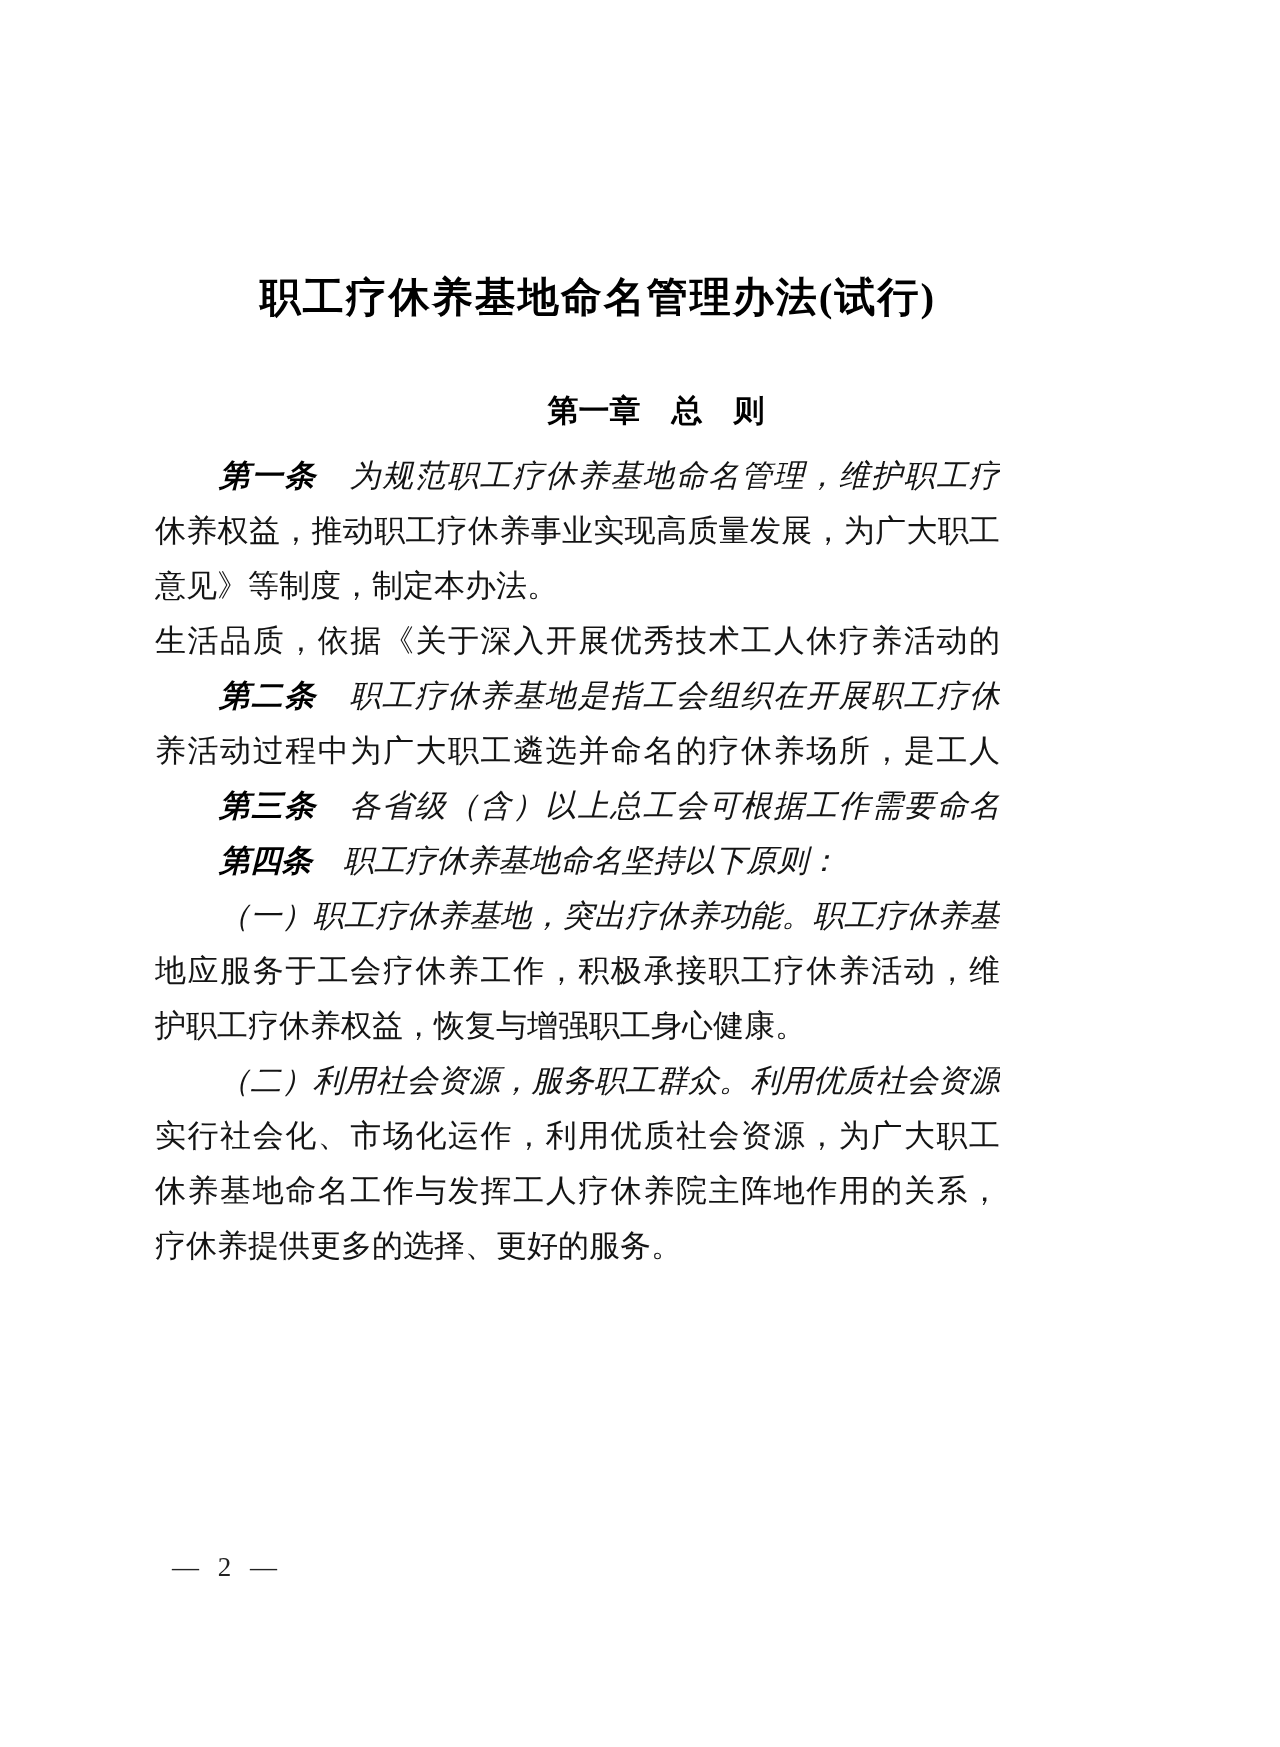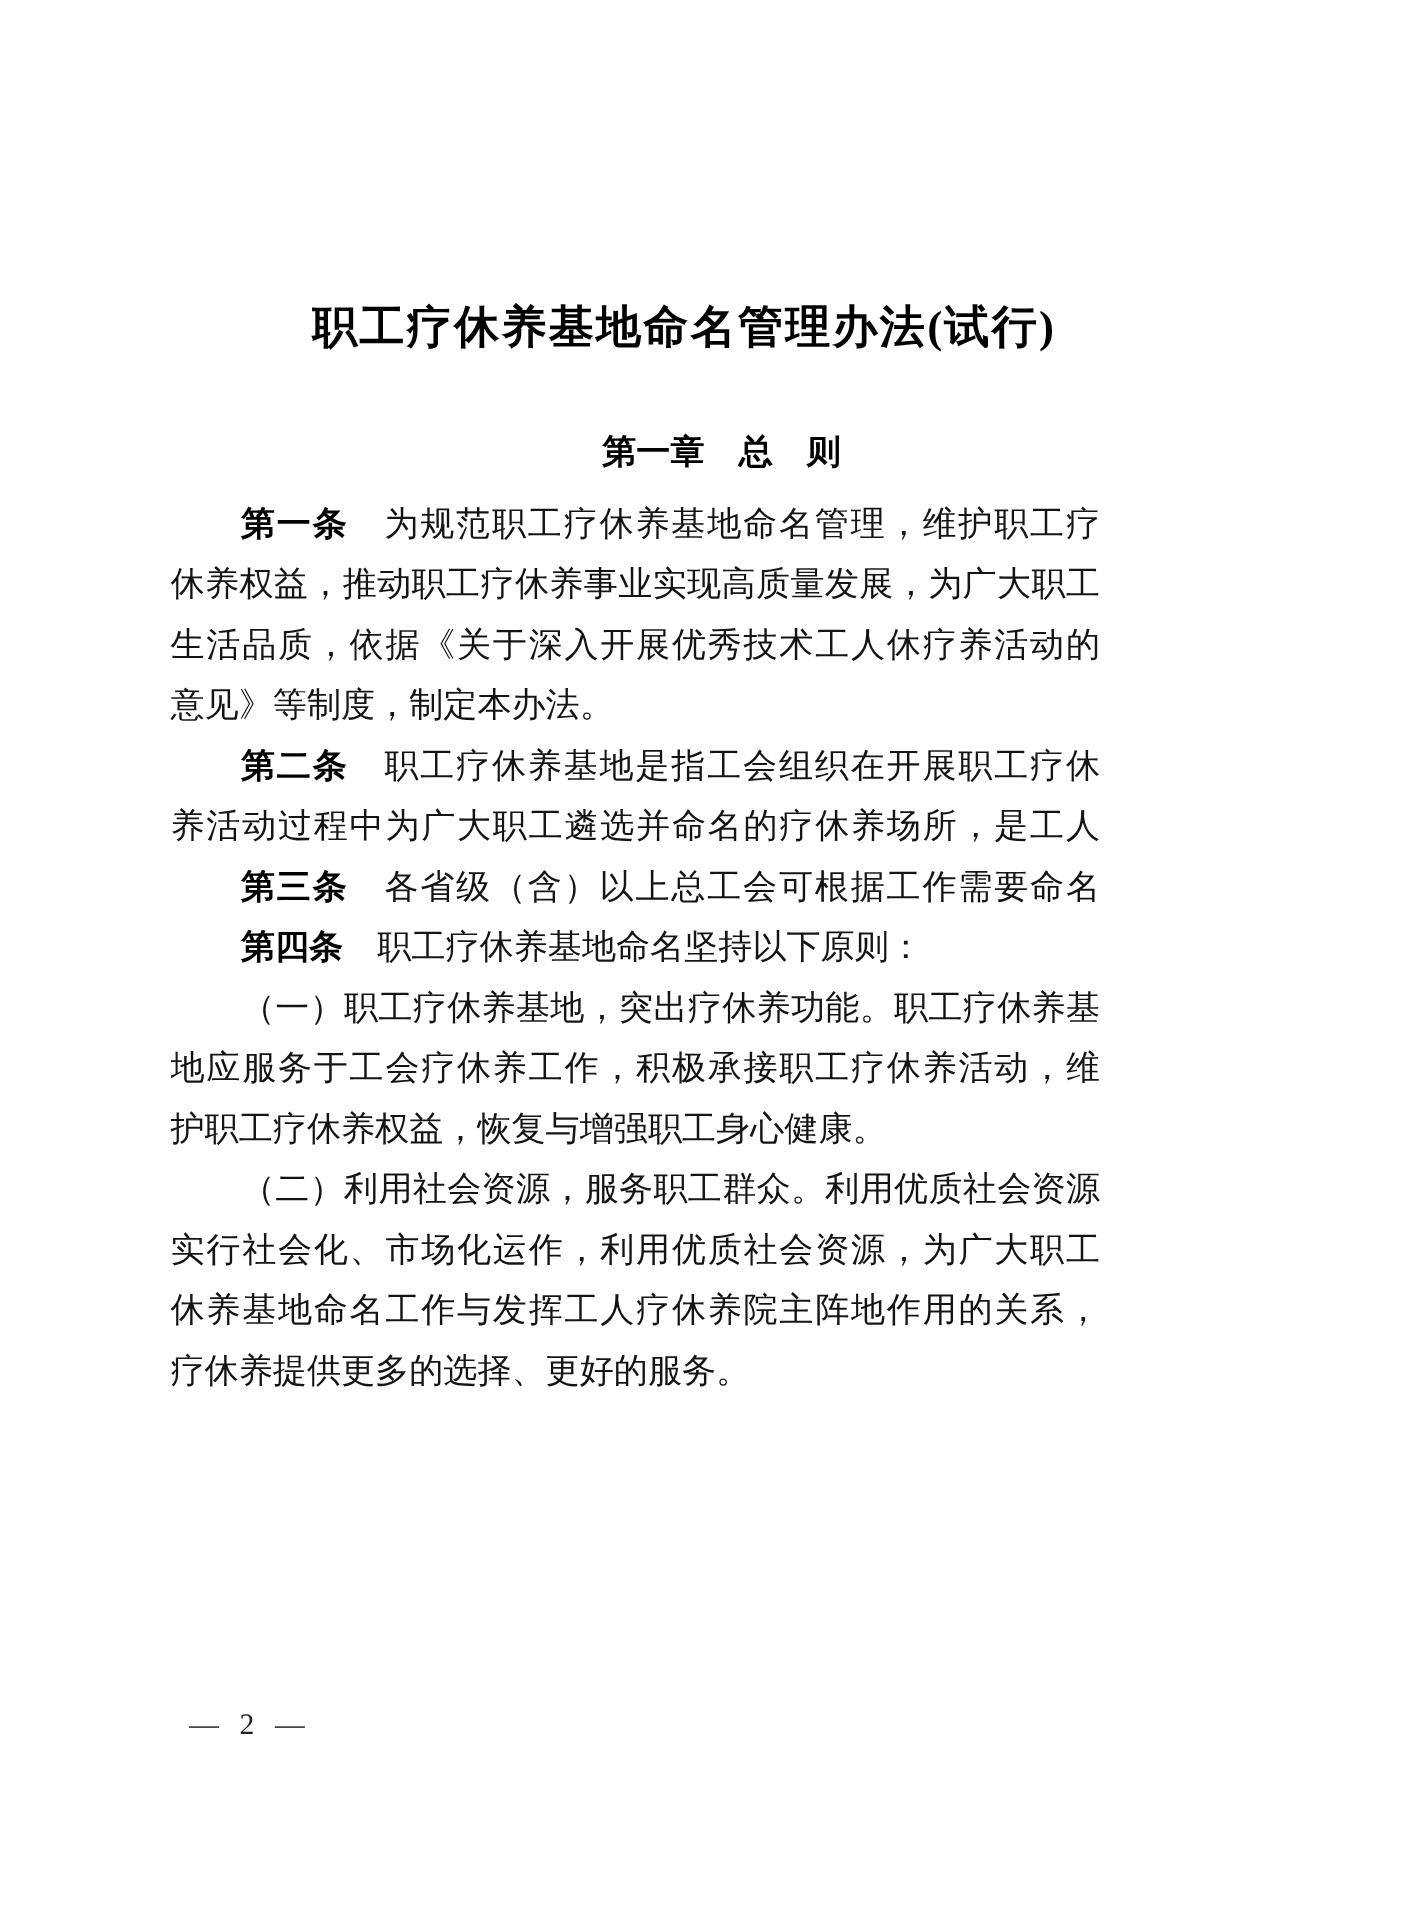--- a/index.html
+++ b/index.html
@@ -17,21 +17,20 @@
     top: 270px;
     left: 0;
     width: 1196px;
     text-align: center;
     font-family: "Liberation Serif", serif;
     font-weight: bold;
     font-size: 41px;
     letter-spacing: 2px;
     color: #000000;
     white-space: nowrap;
-    margin-left: 24px;
   }
   .chapter-heading {
     position: absolute;
     top: 390px;
     left: 16px;
     width: 1280px;
     text-align: center;
     font-family: "Liberation Sans", sans-serif;
     font-weight: bold;
     font-size: 31px;
@@ -51,21 +50,21 @@
     line-height: 55px;
     font-size: 31px;
     color: #141414;
     text-align: justify;
     text-justify: inter-character;
     overflow: hidden;
     white-space: nowrap;
   }
   .line.full  { text-align-last: justify; }
   .line.end   { text-align-last: left; }
-  .line.indent { padding-left: 64px; }
+  .line.indent { padding-left: 64px; font-style: italic; }
   .line .b {
     font-family: "Liberation Sans", sans-serif;
     font-weight: bold;
     color: #000000;
   }
   .page-number {
     position: absolute;
     top: 1552px;
     left: 172px;
     font-family: "Liberation Serif", serif;
@@ -83,23 +82,23 @@
   <div class="doc-title">职工疗休养基地命名管理办法(试行)</div>
 
   <div class="chapter-heading">第一章　总　则</div>
 
   <div class="body-text">
 
     <div class="line indent full"><span class="b">第一条</span><span>　为规范职工疗休养基地命名管理，维护职工疗</span></div>
 
     <div class="line full"><span>休养权益，推动职工疗休养事业实现高质量发展，为广大职工</span></div>
 
+    <div class="line end"><span>意见》等制度，制定本办法。</span></div>
+
     <div class="line full"><span>生活品质，依据《关于深入开展优秀技术工人休疗养活动的</span></div>
-
-    <div class="line end"><span>意见》等制度，制定本办法。</span></div>
 
     <div class="line indent full"><span class="b">第二条</span><span>　职工疗休养基地是指工会组织在开展职工疗休</span></div>
 
     <div class="line full"><span>养活动过程中为广大职工遴选并命名的疗休养场所，是工人</span></div>
 
 
     <div class="line indent full"><span class="b">第三条</span><span>　各省级（含）以上总工会可根据工作需要命名</span></div>
 
 
     <div class="line indent end"><span class="b">第四条</span><span>　职工疗休养基地命名坚持以下原则：</span></div>

